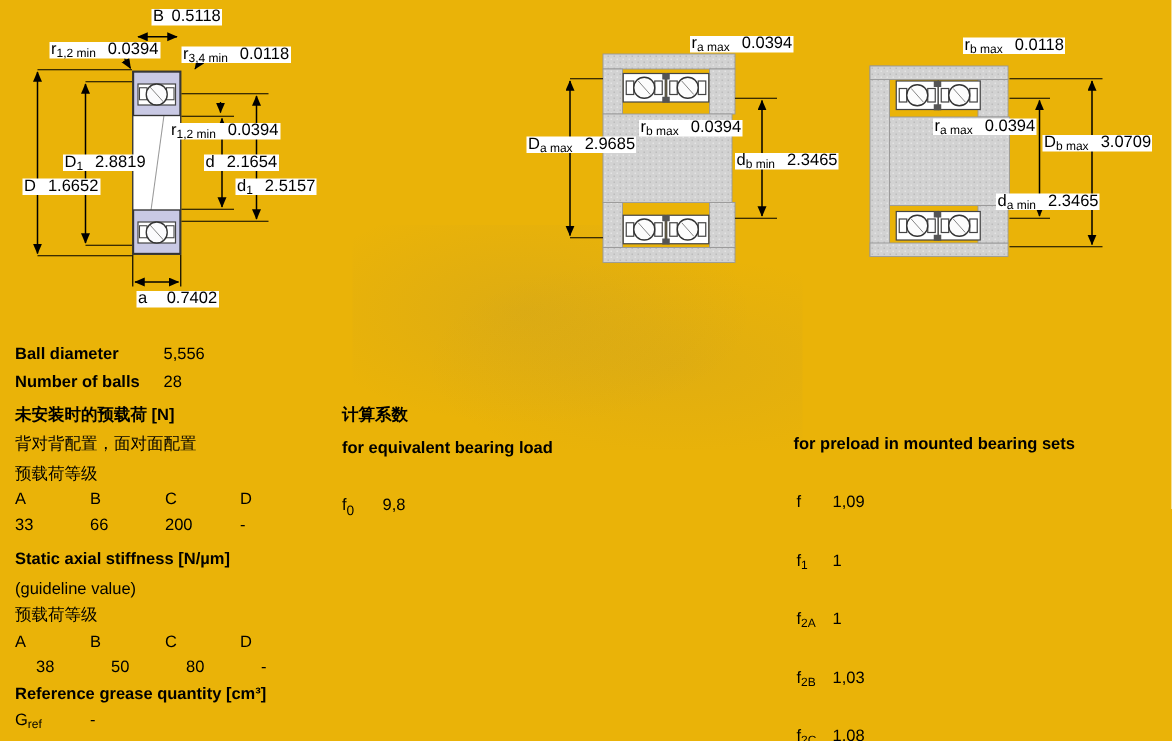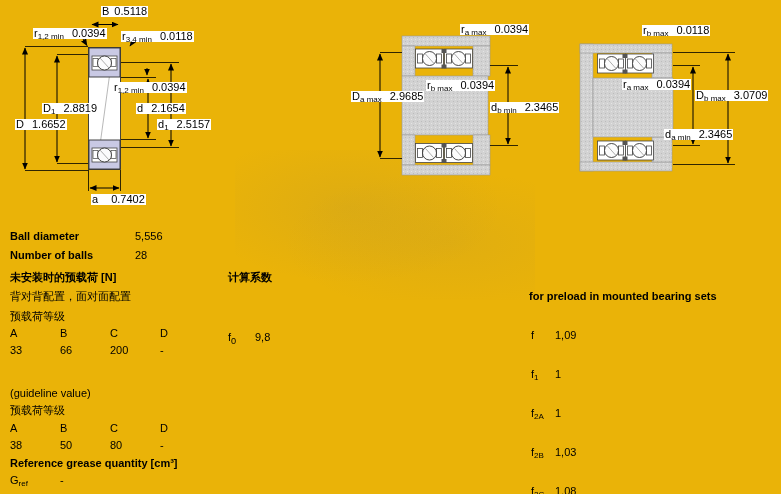--- a/index.html
+++ b/index.html
@@ -6,21 +6,21 @@
   .stage{position:relative;width:781px;height:494px;background:#eab308;overflow:hidden;
          font-family:"Liberation Sans","DejaVu Sans",sans-serif;font-size:11px;color:#000;}
   .t{position:absolute;white-space:nowrap;line-height:12px;}
   .b{font-weight:bold;}
   .dim{position:absolute;white-space:nowrap;background:#fff;padding:0 1px;line-height:11px;}
   .dim sub,.fsym sub,.gsym sub{font-size:8px;line-height:0;vertical-align:-2px;letter-spacing:0;}
   .dim .v{margin-left:8px;}
   .wm{position:absolute;left:235px;top:150px;width:300px;height:150px;pointer-events:none;
       background:radial-gradient(ellipse at 38% 38%, rgba(110,110,110,0.10), rgba(255,255,255,0) 58%),
                  radial-gradient(ellipse at 72% 62%, rgba(110,110,110,0.08), rgba(255,255,255,0) 55%);}
-  .lblcol{display:inline-block;width:125px;}
+  .lblcol{display:inline-block;width:99px;}
   .abcd{position:absolute;display:grid;grid-template-columns:repeat(4,50px);}
   .fcol{position:absolute;}
   .frow{height:18px;margin-top:21px;}
   .fsym{display:inline-block;width:24px;}
   .fsym27{display:inline-block;width:27px;}
   svg{position:absolute;left:0;top:0;}
 </style>
 </head>
 <body>
 
@@ -172,39 +172,41 @@
     <span>C</span>
     <span>D</span>
   </div>
   <div class="abcd" style="left:10px;top:344px;">
     <span>33</span>
     <span>66</span>
     <span>200</span>
     <span>-</span>
   </div>
 
+  <span class="t b" style="left:10px;top:367px;">Static axial stiffness [N/µm]</span>
   <span class="t" style="left:10px;top:387px;">(guideline value)</span>
   <span class="t" style="left:10px;top:404px;">预载荷等级</span>
   <div class="abcd" style="left:10px;top:422px;">
     <span>A</span>
     <span>B</span>
     <span>C</span>
     <span>D</span>
   </div>
-  <div class="abcd" style="left:10px;top:439px;">
+  <div class="abcd" style="left:24px;top:439px;">
     <span>38</span>
     <span>50</span>
     <span>80</span>
     <span>-</span>
   </div>
 
   <span class="t b" style="left:10px;top:457px;">Reference grease quantity [cm³]</span>
   <span class="t" style="left:10px;top:474px;"><span class="gsym" style="display:inline-block;width:50px;"><span>G</span><sub>ref</sub></span><span>-</span></span>
 
   <span class="t b" style="left:228px;top:271px;">计算系数</span>
+  <span class="t b" style="left:228px;top:293px;">for equivalent bearing load</span>
   <div class="fcol" style="left:228px;top:310px;">
     <div class="frow"><span class="fsym27"><span>f</span><sub>0</sub></span><span>9,8</span></div>
   </div>
 
   <span class="t b" style="left:529px;top:290px;">for preload in mounted bearing sets</span>
   <div class="fcol" style="left:531px;top:308px;">
     <div class="frow"><span class="fsym"><span>f</span><sub></sub></span><span>1,09</span></div>
     <div class="frow"><span class="fsym"><span>f</span><sub>1</sub></span><span>1</span></div>
     <div class="frow"><span class="fsym"><span>f</span><sub>2A</sub></span><span>1</span></div>
     <div class="frow"><span class="fsym"><span>f</span><sub>2B</sub></span><span>1,03</span></div>

